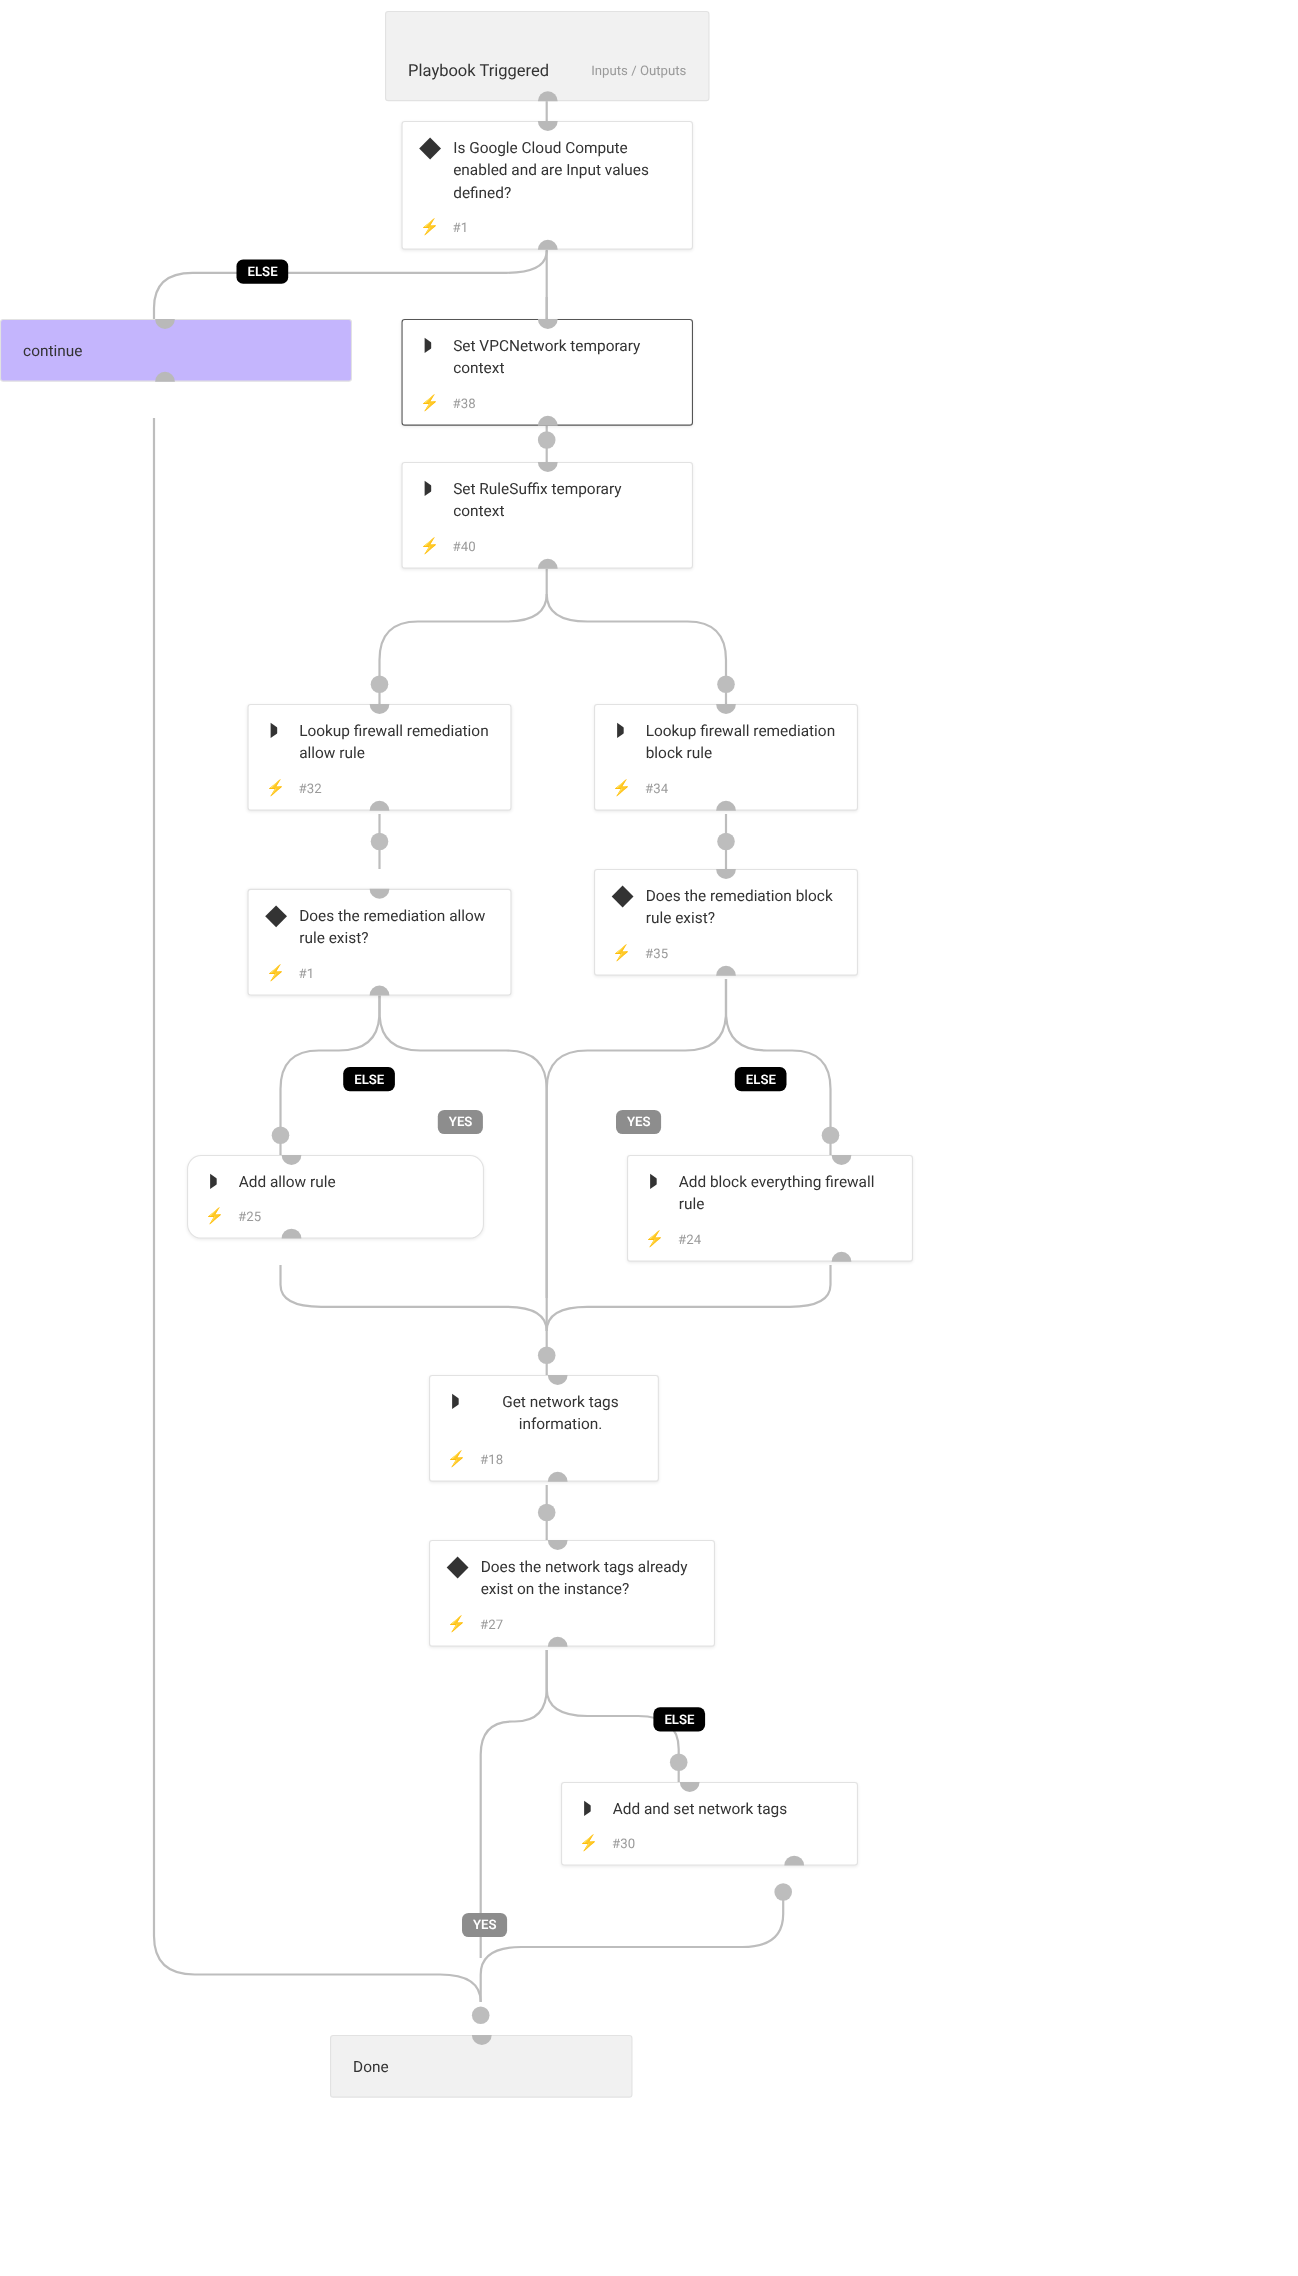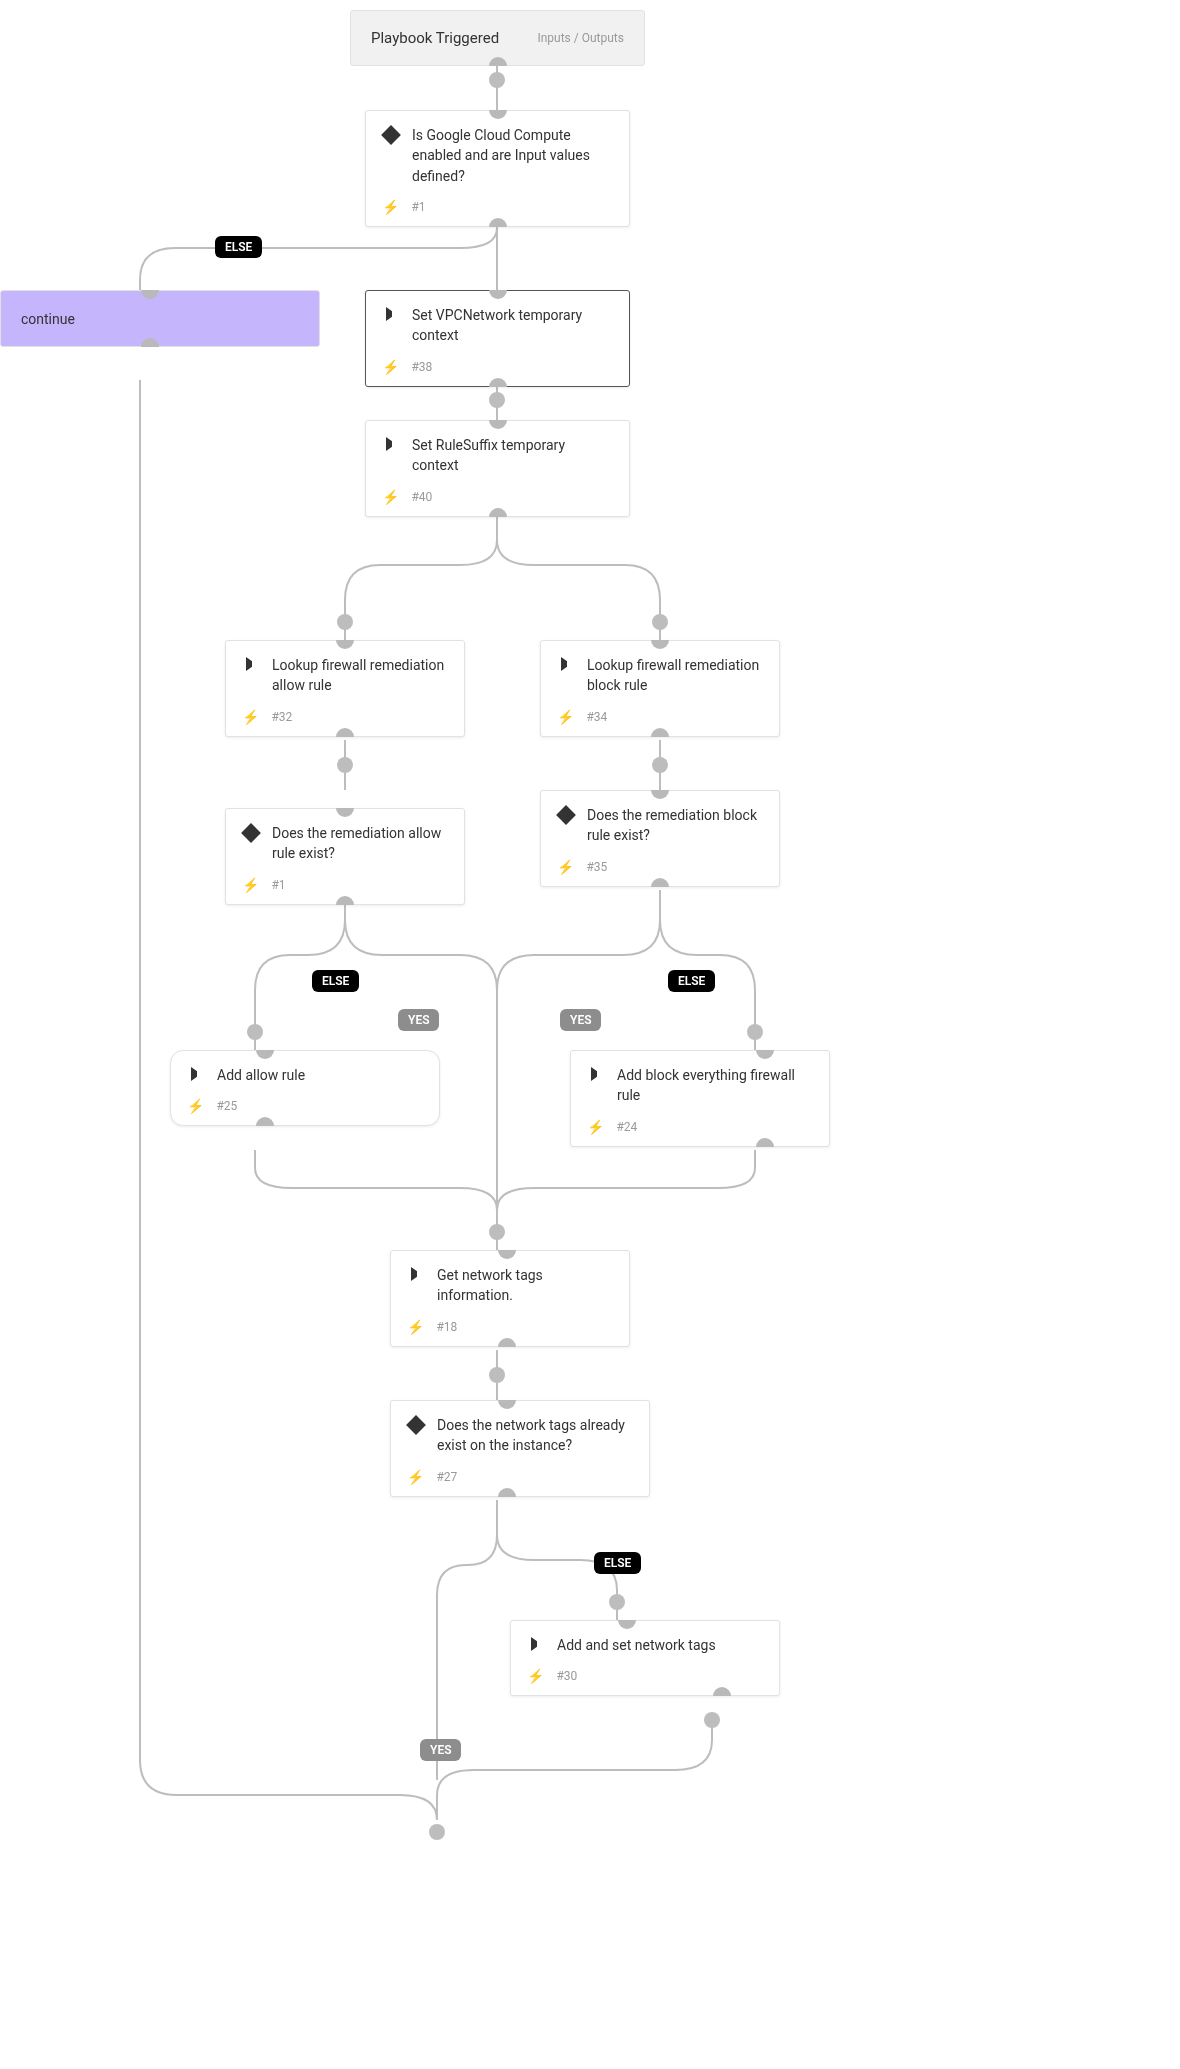--- a/index.html
+++ b/index.html
@@ -39,21 +39,21 @@
   .node.continue {
     background: #c4b5fd;
     padding: 18px 20px;
     box-shadow: none;
   }
   .node.done {
     background: #f1f1f1;
     padding: 18px 20px;
     box-shadow: none;
   }
-  .header-inner { display: flex; align-items: center; justify-content: space-between; }
+  .header-inner { display: flex; align-items: center; justify-content: space-between; margin-top: 26px; }
   .header-title { font-size: 15px; color: #333; }
   .header-right { font-size: 12px; color: #9a9a9a; }
   .node-row1 { display: flex; align-items: flex-start; gap: 12px; }
   .node-icon {
     width: 18px;
     flex: 0 0 18px;
     display: flex;
     align-items: flex-start;
     justify-content: center;
   }
@@ -338,21 +338,21 @@
         </div>
       <div class="node-title">Add block everything firewall rule</div>
     </div>
     <div class="node-row2">
       <span class="bolt">⚡</span>
       <span class="num">#24</span>
     </div>
     <div class="port bot" style="left:185px; transform:none;"></div>
   </div>
 
-  <div class="node" style="left:390px; top:1250px; width:240px;">
+  <div class="node" style="left:390px; top:1250px; width:209px;text-align:center;">
     <div class="port top" style="left:107px; transform:none;"></div>
     <div class="node-row1">
       <div class="node-icon">
           <div class="chev"></div>
         </div>
       <div class="node-title">Get network tags information.</div>
     </div>
     <div class="node-row2">
       <span class="bolt">⚡</span>
       <span class="num">#18</span>
@@ -386,14 +386,18 @@
         </div>
       <div class="node-title">Add and set network tags</div>
     </div>
     <div class="node-row2">
       <span class="bolt">⚡</span>
       <span class="num">#30</span>
     </div>
     <div class="port bot" style="left:202px; transform:none;"></div>
   </div>
 
+  <div class="node done" style="left:300px; top:1850px; width:275px;">
+    <div class="port top"></div>
+    <span class="done-text">Done</span>
+  </div>
 
 </div>
 
 </body></html>

